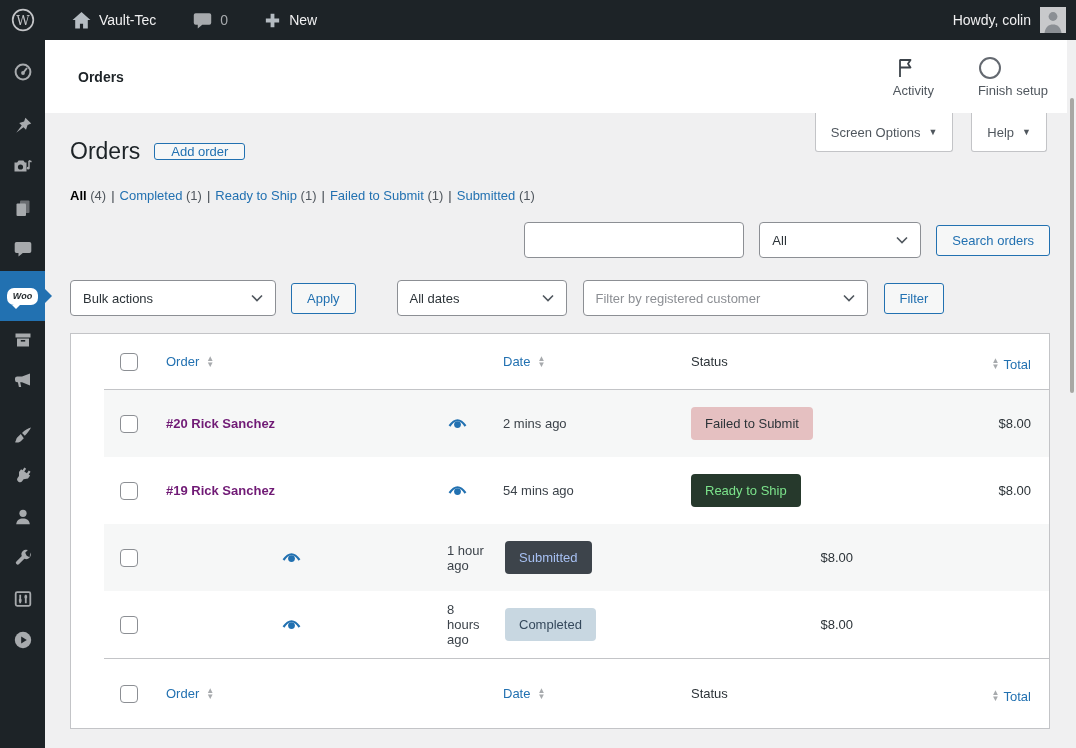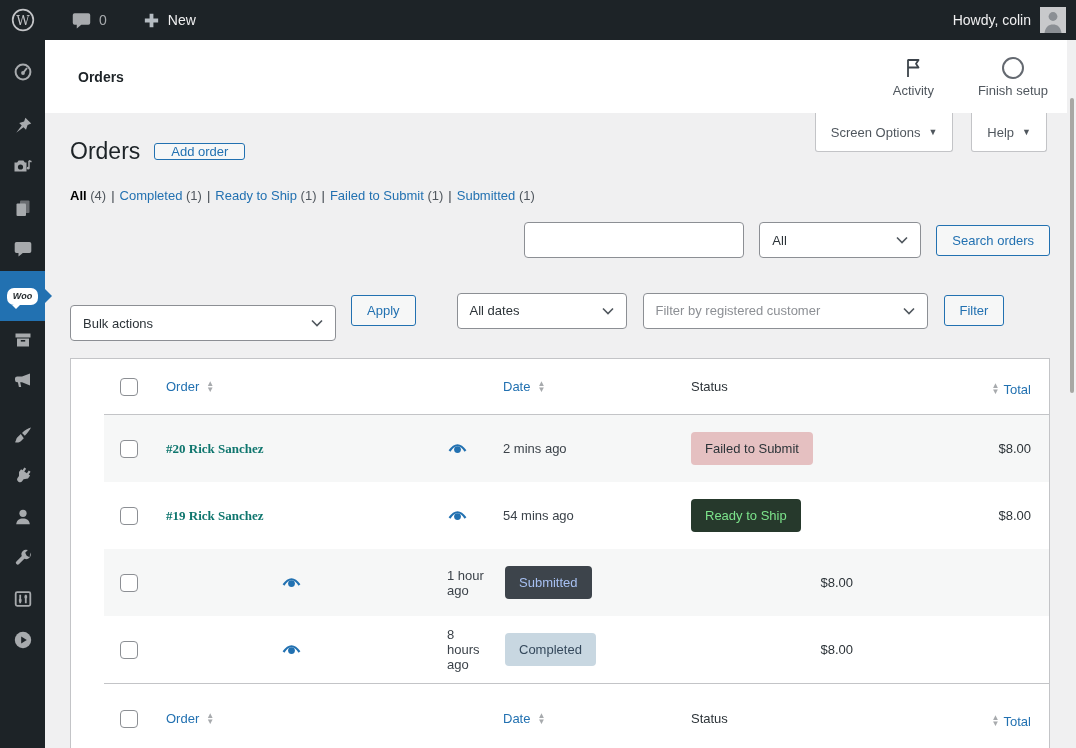--- a/index.html
+++ b/index.html
@@ -27,21 +27,21 @@
     display:flex; align-items:center; justify-content:center;
     font-size:9px; font-weight:700; font-style:italic; color:#1d2327; }
   .woo-bubble::after { content:""; position:absolute; left:5px; bottom:-4px;
     border:4px solid transparent; border-top-color:#fff; border-bottom:none; }
 
   
   .main { position:fixed; top:40px; left:45px; width:1031px; height:708px; }
   .topbar { height:73px; background:#fff; display:flex; align-items:center; padding:0 28px 0 33px; }
   .topbar-title { font-size:14px; font-weight:600; color:#1d2327; }
   .topbar-actions { margin-left:auto; display:flex; gap:44px; }
-  .top-action { display:flex; flex-direction:column; align-items:center; gap:0; cursor:pointer; }
+  .top-action { display:flex; flex-direction:column; gap:0; cursor:pointer; }
   .top-action .lbl { font-size:13px; color:#50575e; }
 
   .panels { position:absolute; top:73px; right:29px; display:flex; gap:18px; z-index:30; }
   .panel-tab { background:#fff; border:1px solid #c3c4c7; border-top:none; border-radius:0 0 3px 3px;
     height:39px; display:flex; align-items:center; gap:8px; padding:0 15px;
     font-size:13px; color:#50575e; cursor:pointer; }
   .panel-tab .chev { font-size:9px; color:#50575e; }
 
   
   .content { padding:0 26px 0 25px; }
@@ -59,42 +59,42 @@
 
   .search-row { margin-top:19px; display:flex; justify-content:flex-end; align-items:center; gap:15px; }
   .text-input { width:220px; height:36px; border:1px solid #8c8f94; border-radius:4px;
     background:#fff; padding:0 10px; font-size:13px; font-family:inherit; }
   .selectbox { height:36px; border:1px solid #8c8f94; border-radius:4px; background:#fff;
     display:flex; align-items:center; justify-content:space-between; padding:0 12px;
     font-size:13px; color:#2c3338; cursor:pointer; }
   .selectbox .ph { color:#8c8f94; }
 
   .filter-row { margin-top:22px; display:flex; align-items:center; }
-  .w-bulk { width:266px;margin-top:25px; } .w-cat { width:162px; } .w-dates { width:170px; } .w-cust { width:285px; }
+  .w-bulk { width:206px; } .w-cat { width:162px; } .w-dates { width:170px; } .w-cust { width:285px; }
   .mr15 { margin-right:15px; } .mr27 { margin-right:41px; } .mr16 { margin-right:16px; }
 
   
   .table { margin-top:17px; background:#fff; border:1px solid #c3c4c7;padding-left:33px; }
   .trow { display:grid; grid-template-columns:50px 275px 56px 186px 200px 1fr; align-items:center; }
   .thead { height:56px; border-bottom:1px solid #c3c4c7; }
   .tfoot { height:70px; border-top:1px solid #c3c4c7; }
   .drow { height:67px; }
   .drow.striped { background:#f6f7f7; }
   .cb-cell { display:flex; justify-content:center; }
   input[type=checkbox] { appearance:none; width:18px; height:18px; border:1px solid #8c8f94;
     border-radius:4px; background:#fff; cursor:pointer; margin:0; }
   .col-order { padding-left:12px; }
   .col-date { padding-left:18px; color:#3c434a; }
   .col-status { padding-left:20px; color:#2c3338; }
   .col-total { text-align:right; padding-right:18px; color:#2c3338; }
   .sortable { color:#2271b1; cursor:pointer; display:inline-flex; align-items:center; text-decoration:none; }
   .sort { display:inline-flex; flex-direction:column; margin-left:7px; }
   .sort span { font-size:8px; line-height:6px; color:#a7aaad; }
   .sort.lead { margin-left:0; margin-right:4px; }
-  .order-link { color:#0f766e; font-weight:600; text-decoration:none; cursor:pointer;font-family:Liberation Serif, serif; }
+  .order-link { color:#701a75; font-weight:600; text-decoration:none; cursor:pointer; }
   .eye-cell { display:flex; justify-content:center; cursor:pointer; }
   .badge { display:inline-block; padding:9px 14px; border-radius:4px; font-size:13px; }
   .badge.failed    { background:#e5c0c1; color:#2c3338; }
   .badge.ready     { background:#26392c; color:#7ce38b; }
   .badge.submitted { background:#3d444b; color:#a7c0f2; }
   .badge.completed { background:#c8d7e1; color:#35495c; }
 
   
   .scrollbar { position:fixed; top:40px; right:0; width:9px; height:708px; background:#f0f0f1; z-index:60; }
   .scroll-thumb { position:absolute; right:2px; top:58px; width:4px; height:295px; background:#a8a8a4; border-radius:2px; }
@@ -103,20 +103,28 @@
 <body>
 
 <div class="adminbar">
   <div class="ab-item">
     <span>
         <svg width="24" height="24" viewBox="0 0 24 24">
           <circle cx="12" cy="12" r="10.3" fill="none" stroke="#c3c4c7" stroke-width="1.7"></circle>
           <text x="12" y="16.6" text-anchor="middle" font-size="13" font-family="DejaVu Serif, serif" fill="#c3c4c7">W</text>
         </svg>
       </span>
+  </div>
+  <div class="ab-item" style="margin-left:14px;">
+    <span>
+        <svg width="21" height="21" viewBox="0 0 20 20">
+          <path d="M10 2 1.5 9.5H4v8h4.5v-4.5h3V17.5H16v-8h2.5z" fill="#b5bcc2"></path>
+        </svg>
+      </span>
+    <span class="ab-text">Vault-Tec</span>
   </div>
   <div class="ab-item" style="margin-left:14px;">
     <span>
         <svg width="21" height="21" viewBox="0 0 20 20">
           <path d="M3.5 3h13a1.8 1.8 0 0 1 1.8 1.8v7.4a1.8 1.8 0 0 1-1.8 1.8H9.8L5.5 17.6V14H3.5a1.8 1.8 0 0 1-1.8-1.8V4.8A1.8 1.8 0 0 1 3.5 3z" fill="#a7aaad"></path>
         </svg>
       </span>
     <span class="ab-count">0</span>
   </div>
   <div class="ab-item" style="margin-left:13px;">

